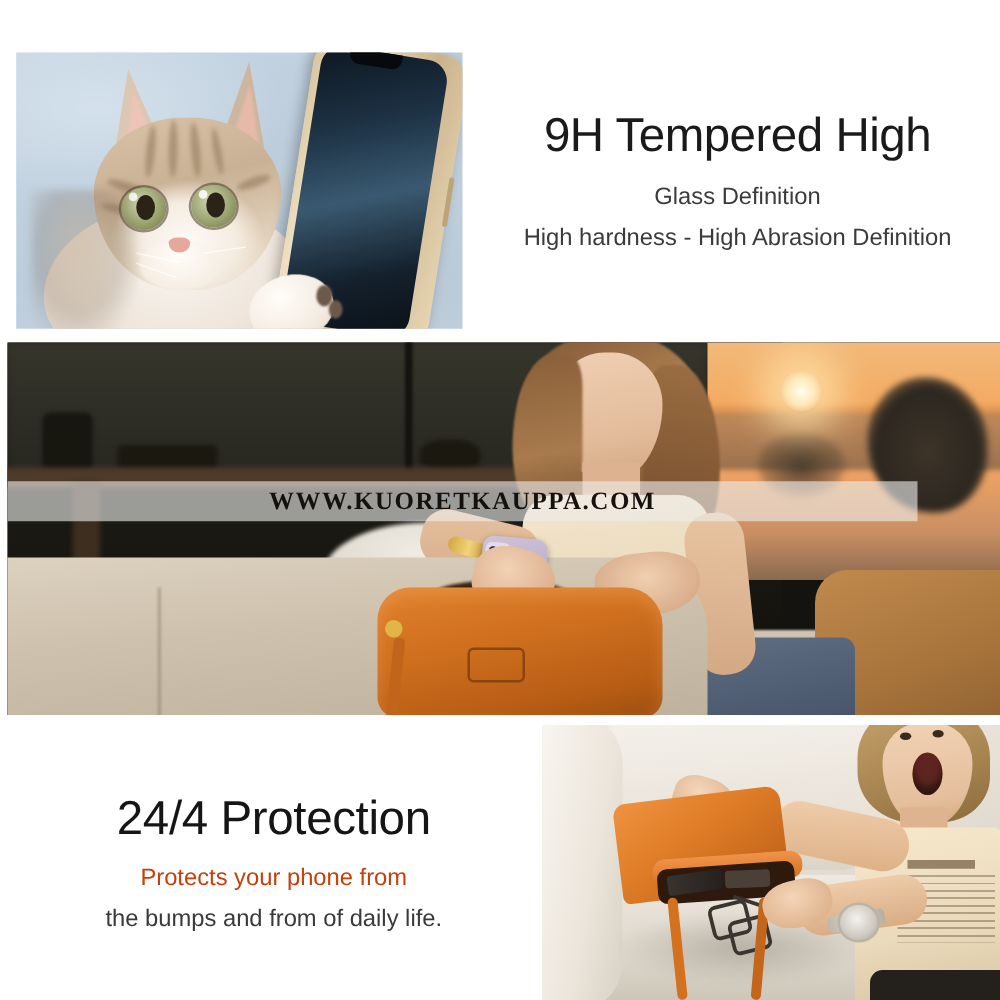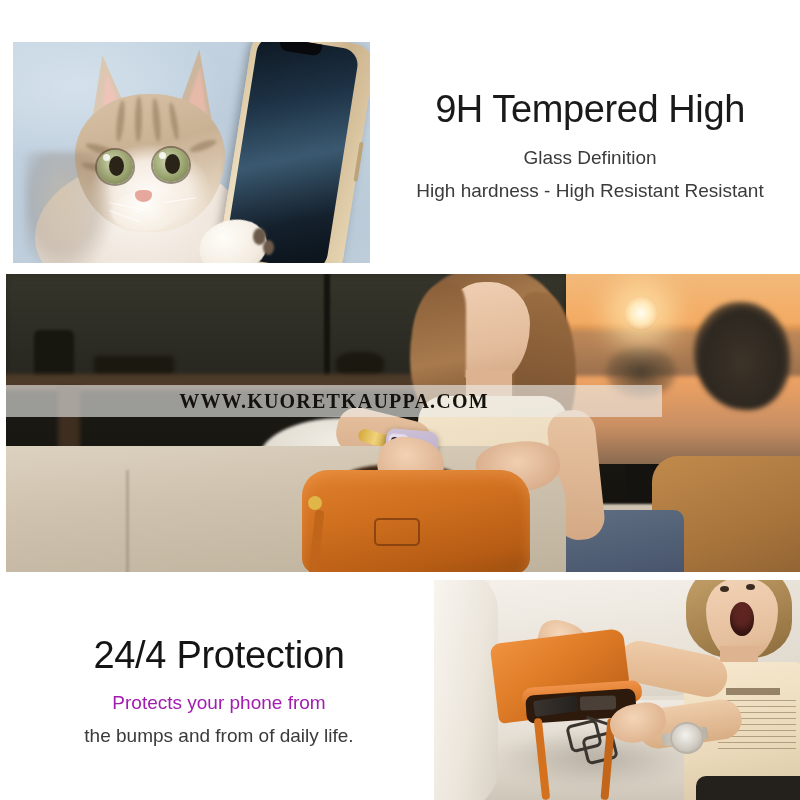--- a/index.html
+++ b/index.html
@@ -564,21 +564,21 @@
     border-radius: 50%;
   }
   .cd1 { left: 385px; top: 163px; }
   .cd2 { left: 394px; top: 164px; }
   .cd3 { left: 386px; top: 172px; }
 
   
   .watermark-band {
     position: absolute;
     left: 0; top: 111px;
-    width: 656px; height: 32px;
+    width: 728px; height: 32px;
     background: rgba(236,236,234,.62);
     display: flex;
     align-items: center;
     justify-content: center;
   }
   .watermark-text {
     font-family: "Liberation Serif", serif;
     font-size: 20px;
     font-weight: 700;
     letter-spacing: 1.2px;
@@ -595,21 +595,21 @@
   .bottom-title {
     font-size: 38px;
     font-weight: 400;
     color: #151515;
     letter-spacing: -0.3px;
     line-height: 1.15;
   }
   .bottom-sub1 {
     margin-top: 12px;
     font-size: 19px;
-    color: #a21caf;
+    color: #c2410c;
     line-height: 1.35;
   }
   .bottom-sub2 {
     margin-top: 8px;
     font-size: 19px;
     color: #3a3a3a;
     line-height: 1.35;
   }
 
   
@@ -895,21 +895,21 @@
     </div>
     <div class="cat-phone-refl"></div>
     <div class="cat-paw"></div>
     <div class="cat-toe t1"></div>
     <div class="cat-toe t2"></div>
   </div>
 
   <div class="head-block">
     <div class="head-title">9H Tempered High</div>
     <div class="head-sub1">Glass Definition</div>
-    <div class="head-sub2">High hardness - High Resistant Resistant</div>
+    <div class="head-sub2">High hardness - High Abrasion Definition</div>
   </div>
 
   <div class="panel-mid">
     <div class="mid-room"></div>
     <div class="mid-wall"></div>
     <div class="mid-lamp-pole"></div>
     <div class="mid-vase"></div>
     <div class="mid-obj mo1"></div>
     <div class="mid-obj mo2"></div>
     <div class="mid-lamp"></div>

